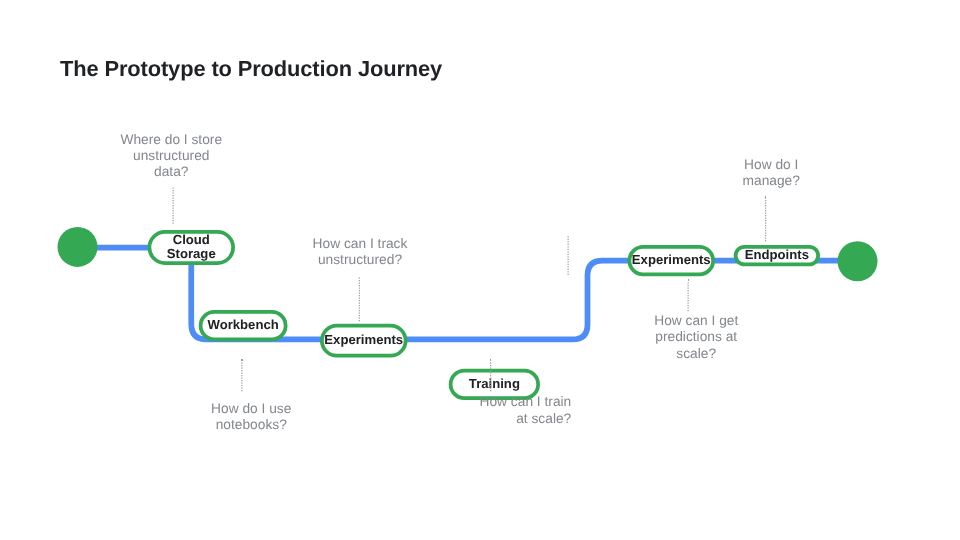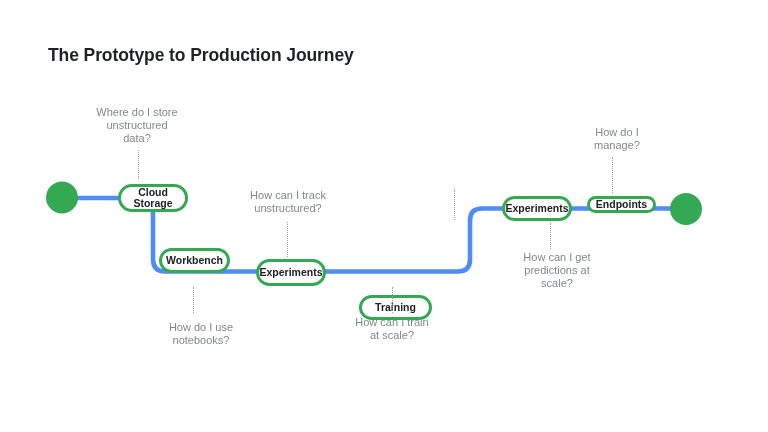--- a/index.html
+++ b/index.html
@@ -93,19 +93,19 @@
 
   <div class="question" style="left:72px; top:106px;">Where do I store
 unstructured
 data?</div>
   <div class="question" style="left:223px; top:189px;">How can I track
 unstructured?</div>
   <div class="question" style="left:552px; top:126px;">How do I
 manage?</div>
   <div class="question" style="left:136px; top:321px;">How do I use
 notebooks?</div>
-  <div class="question" style="left:327px; top:316px;">How can I train
+  <div class="question" style="left:327px; top:316px;text-align:right;">How can I train
 at scale?</div>
   <div class="question" style="left:492px; top:251px;">How can I get
 predictions at
 scale?</div>
 
 </div>
 
 </body></html>

